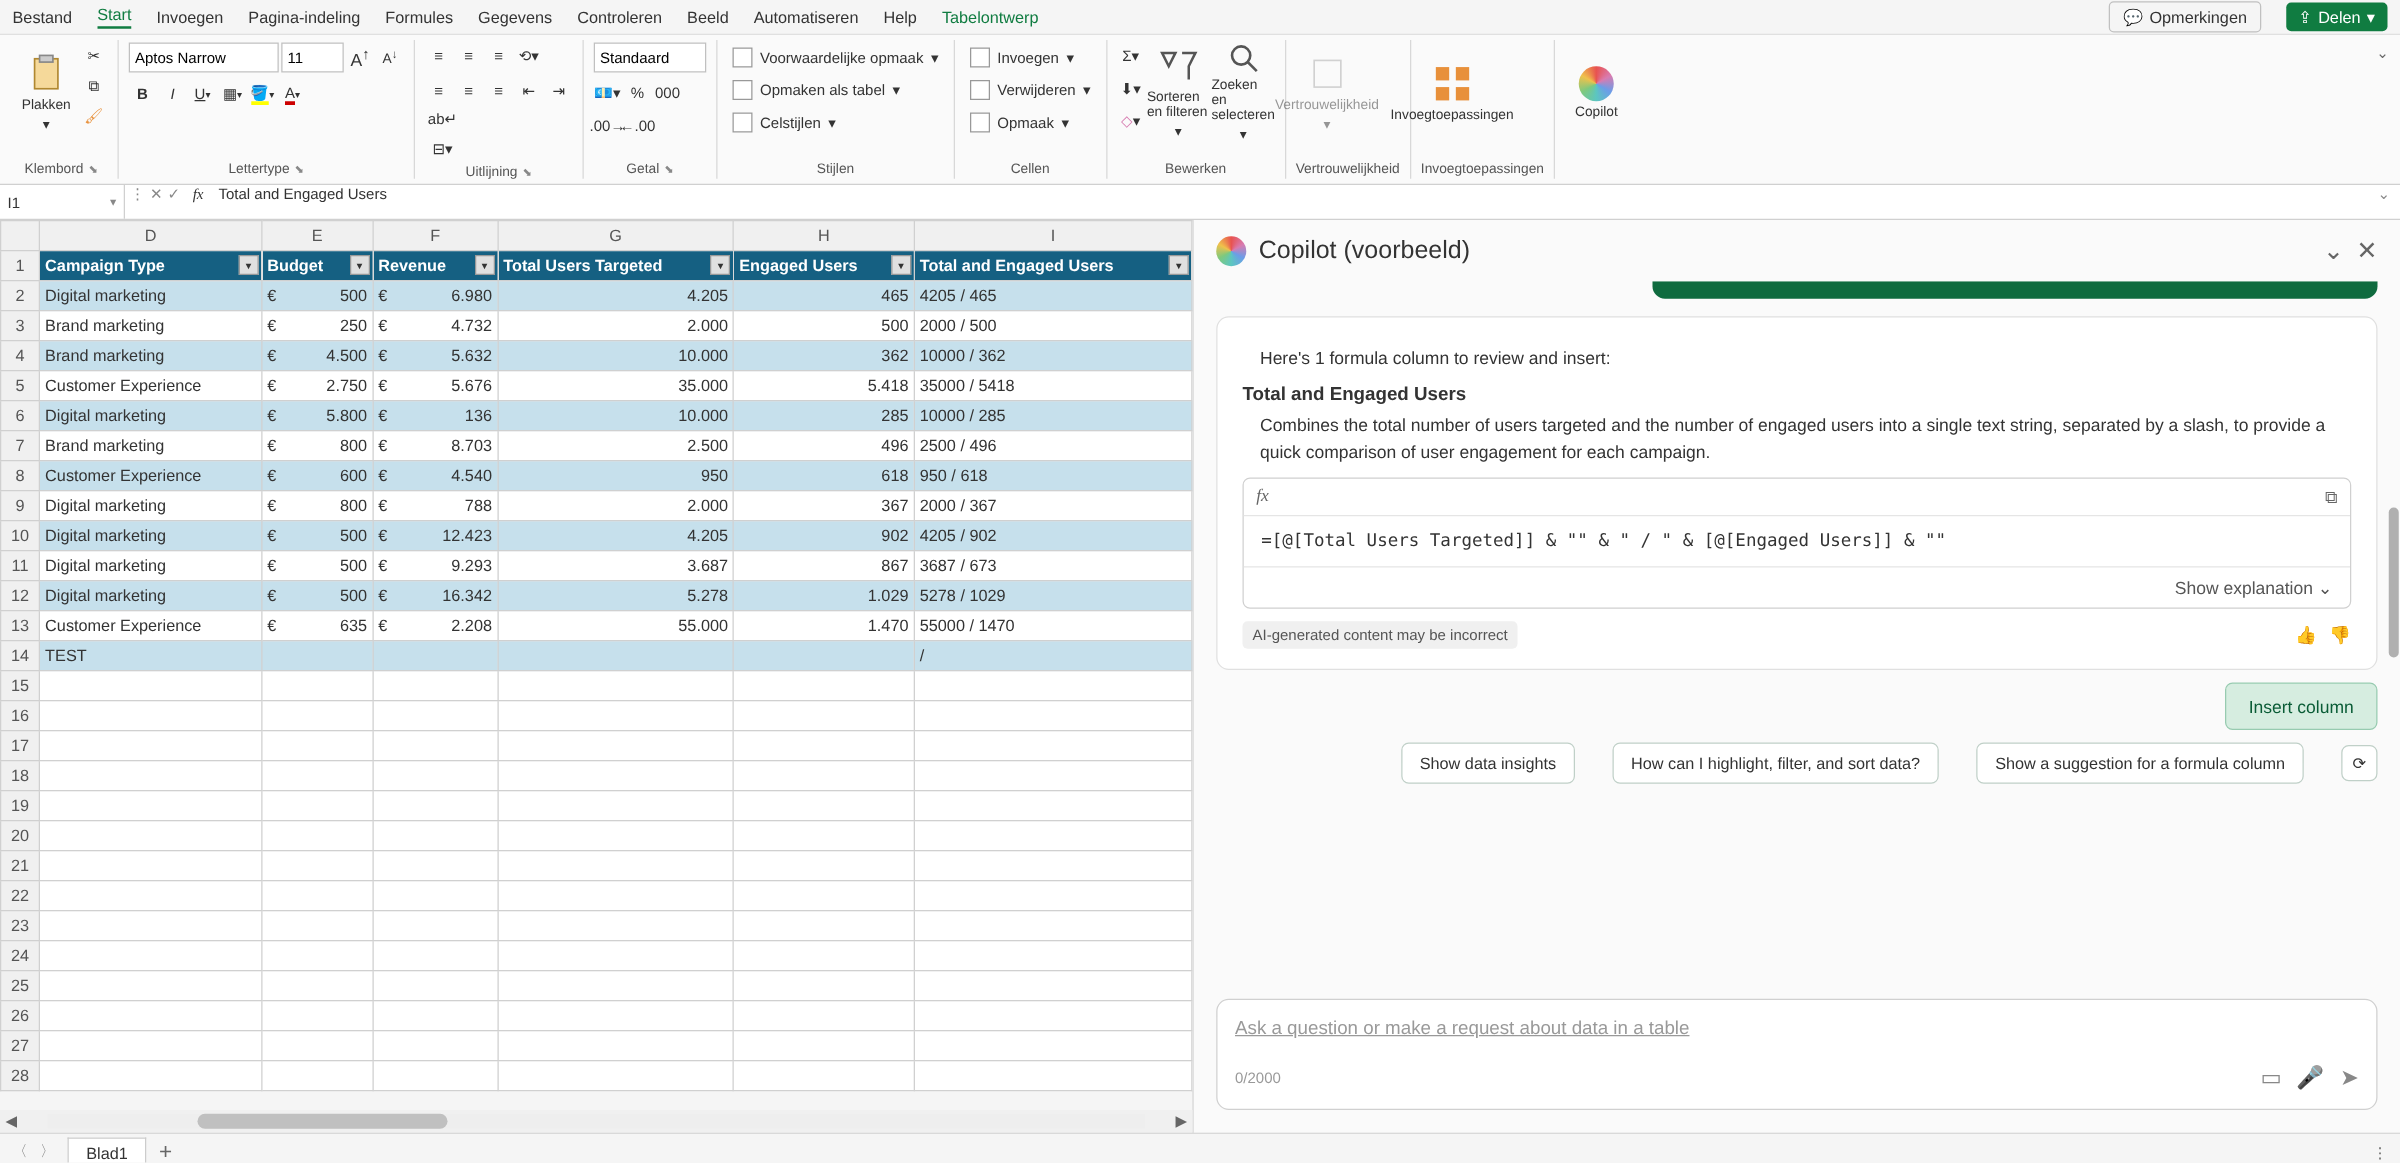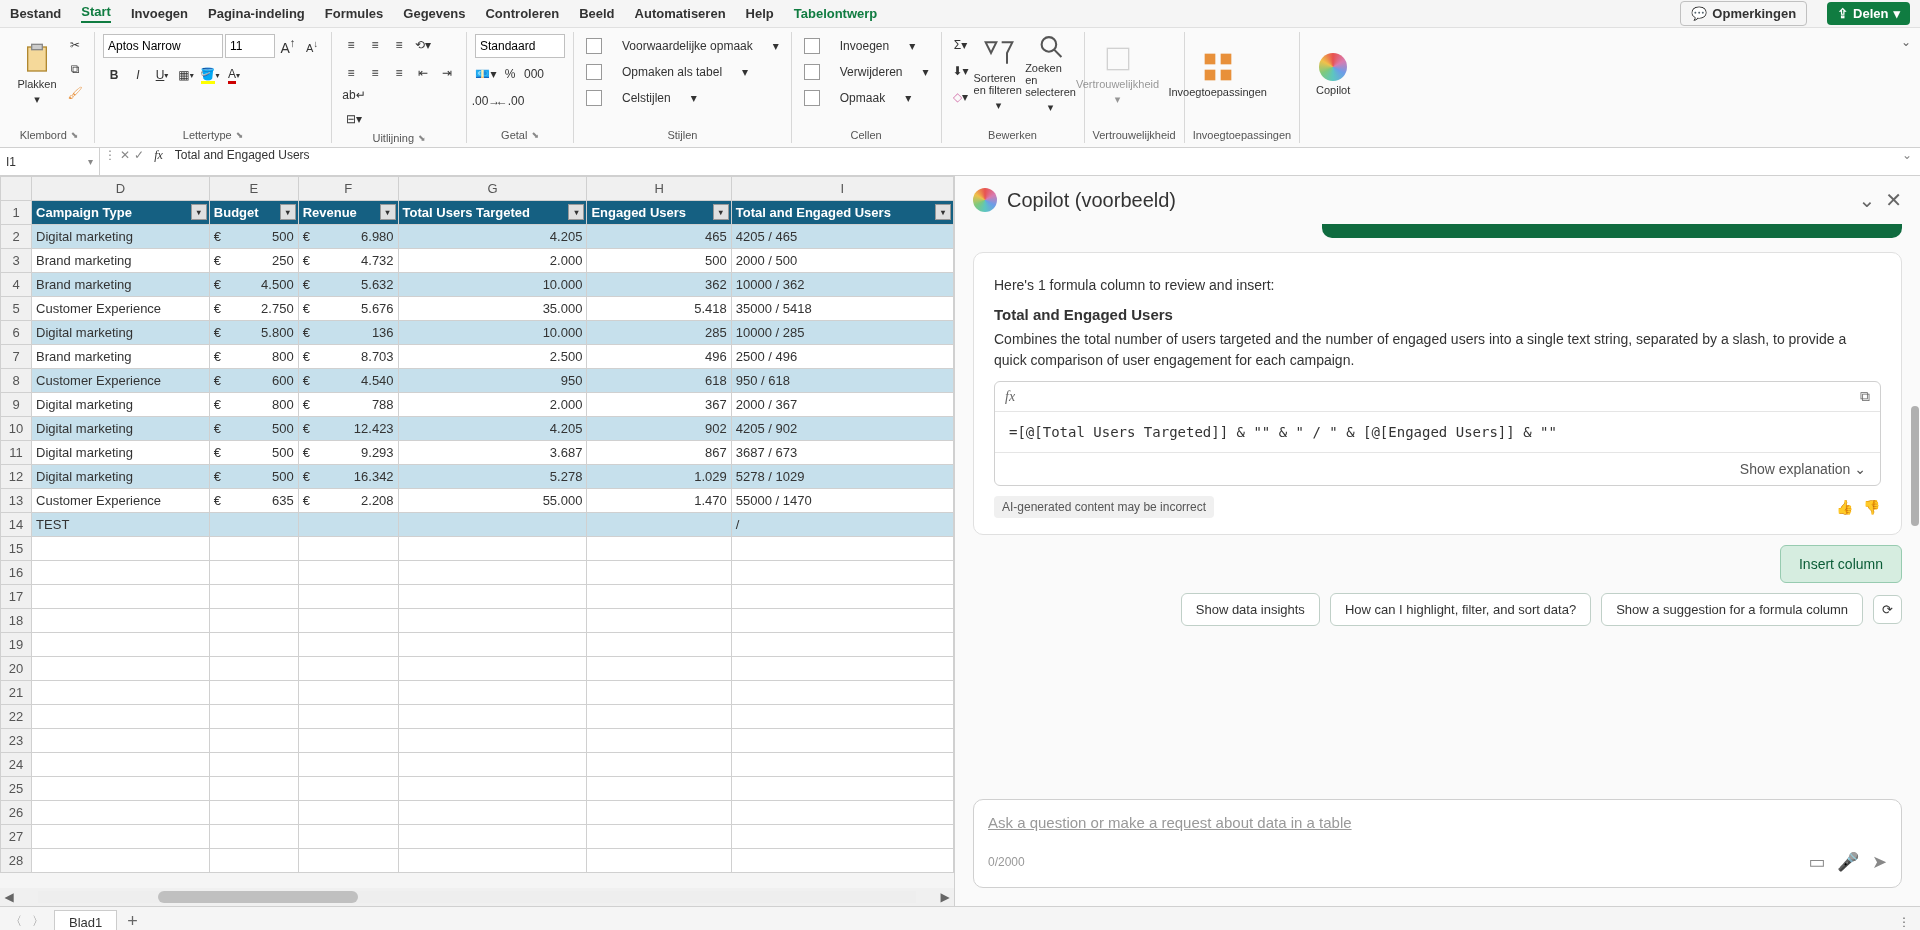--- a/index.html
+++ b/index.html
@@ -1,19 +1,19 @@
 <!DOCTYPE html>
 <html><head>
 <meta charset="utf-8">
 <style>
 * { box-sizing: border-box; margin: 0; padding: 0; font-family: "Segoe UI", Arial, sans-serif; }
 body { background: #f5f5f5; width: 1920px; height: 930px; overflow: hidden; font-size: 12px; color: #333; }
 
 
-.menubar { display: flex; align-items: center; height: 28px; background: #f5f5f5; padding: 0 10px; gap: 20px; border-bottom: 1px solid #e0e0e0; font-weight: bold; }
+.menubar { display: flex; align-items: center; height: 28px; background: #f5f5f5; padding: 0 10px; gap: 20px; border-bottom: 1px solid #e0e0e0; }
 .menubar .menu-item { font-size: 13px; color: #333; cursor: pointer; }
 .menubar .menu-item.active { color: #107c41; border-bottom: 2px solid #107c41; padding-bottom: 2px; }
 .menubar .menu-item.special { color: #107c41; }
 .menubar .spacer { flex: 1; }
 .menubar .btn-right { border: 1px solid #c0c0c0; padding: 4px 10px; border-radius: 4px; font-size: 13px; display: flex; align-items: center; gap: 5px; cursor: pointer; }
 .menubar .btn-share { background: #107c41; color: #fff; border: none; }
 
 
 .ribbon { display: flex; background: #fafafa; border-bottom: 1px solid #d0d0d0; height: 120px; padding: 4px; }
 .ribbon-group { display: flex; flex-direction: column; border-right: 1px solid #d8d8d8; padding: 2px 8px; justify-content: space-between; }
@@ -22,21 +22,21 @@
 .ribbon-btn-big { width: 50px; height: 80px; display: flex; flex-direction: column; align-items: center; justify-content: center; gap: 3px; font-size: 11px; cursor: pointer; }
 .ribbon-icon-lg { width: 32px; height: 32px; }
 .ribbon-col { display: flex; flex-direction: column; gap: 2px; }
 .ribbon-row { display: flex; gap: 2px; align-items: center; }
 .ribbon-small-btn { width: 22px; height: 22px; display: flex; align-items: center; justify-content: center; cursor: pointer; border-radius: 2px; }
 .font-select { width: 120px; height: 24px; border: 1px solid #c0c0c0; padding: 0 4px; font-size: 12px; }
 .size-select { width: 50px; height: 24px; border: 1px solid #c0c0c0; padding: 0 4px; font-size: 12px; }
 .num-select { width: 90px; height: 24px; border: 1px solid #c0c0c0; padding: 0 4px; font-size: 12px; }
 .ribbon-last { border-right: none; margin-left: auto; }
 .ribbon-caret { width: 20px; height: 20px; display: flex; align-items: center; justify-content: center; color: #666; }
-.ribbon-text-btn { display: flex; align-items: center; gap: 20px; padding: 2px 4px; cursor: pointer; height: 24px; font-size: 12px; }
+.ribbon-text-btn { display: flex; align-items: center; gap: 6px; padding: 2px 4px; cursor: pointer; height: 24px; font-size: 12px; }
 .ribbon-text-btn .ic { width: 16px; height: 16px; border: 1px solid #999; background: #fff; }
 
 
 .formula-bar { display: flex; align-items: flex-start; height: 28px; background: #fff; border-bottom: 1px solid #d0d0d0; }
 .name-box { width: 100px; border-right: 1px solid #d0d0d0; padding: 0 6px; display: flex; align-items: center; justify-content: space-between; height: 100%; }
 .fx-btns { display: flex; gap: 4px; padding: 0 4px; color: #888; }
 .fx-label { font-style: italic; font-family: serif; padding: 0 6px; }
 .formula-input { flex: 1; padding: 0 6px; }
 
 
@@ -69,32 +69,32 @@
 .sheet-tabs .opts { margin-left: auto; color: #666; }
 
 
 .copilot-header { display: flex; align-items: center; gap: 10px; padding: 12px 18px; font-size: 20px; color: #333; }
 .copilot-header .logo { width: 24px; height: 24px; border-radius: 50%; background: conic-gradient(#e8524f, #d97bb0, #6b9de8, #5cc6c0, #7ec97e, #f0c14b, #e8524f); }
 .copilot-header .actions { margin-left: auto; display: flex; gap: 10px; color: #666; }
 .copilot-body { flex: 1; padding: 0 18px; overflow-y: auto; display: flex; flex-direction: column; gap: 10px; }
 .cut-bar { background: #0f6b3f; border-radius: 0 0 10px 10px; height: 14px; margin-left: auto; width: 580px; margin-bottom: 4px; }
 .card { background: #fff; border: 1px solid #e0e0e0; border-radius: 10px; padding: 16px 20px; font-size: 14px; color: #333; }
 .card h4 { font-size: 15px; margin: 10px 0 6px; font-weight: bold; }
-.card p { margin: 6px 0; line-height: 1.5; }
+.card p { margin: 6px 14px; line-height: 1.5; }
 .formula-box { border: 1px solid #d0d0d0; border-radius: 6px; margin-top: 10px; }
 .formula-box .fx-row { display: flex; align-items: center; justify-content: space-between; padding: 6px 10px; border-bottom: 1px solid #e5e5e5; color: #666; }
 .formula-box .fx-code { padding: 12px 14px; font-family: Consolas, monospace; font-size: 14px; }
 .formula-box .fx-exp { padding: 8px 14px; text-align: right; color: #555; border-top: 1px solid #e5e5e5; cursor: pointer; }
 .ai-note { display: flex; align-items: center; gap: 10px; margin-top: 10px; }
 .ai-badge { background: #f0f0f0; border-radius: 4px; padding: 4px 8px; font-size: 12px; color: #555; }
 .ai-note .spacer { flex: 1; }
 .thumb { color: #888; cursor: pointer; }
 .insert-btn { align-self: flex-end; background: #d6ede0; border: 1px solid #97cbb0; color: #0a5c36; padding: 10px 18px; border-radius: 6px; font-size: 14px; cursor: pointer; }
 .chips { display: flex; gap: 10px; align-items: center; justify-content: flex-end; }
-.chip { border: 1px solid #c0d0c8; background: #fff; padding: 8px 14px; border-radius: 6px; font-size: 13px; color: #333; cursor: pointer; }
+.chip { border: 1px solid #c0d0c8; background: #fff; padding: 8px 14px; border-radius: 6px; font-size: 13px; color: #333; cursor: pointer; margin-left: 20px; }
 .chip.refresh { padding: 6px 8px; }
 .input-box { margin: 10px 18px 18px; border: 1px solid #d0d0d0; border-radius: 10px; background: #fff; padding: 14px; }
 .input-box .placeholder { color: #999; font-size: 15px; text-decoration: underline; }
 .input-box .bottom { display: flex; align-items: center; margin-top: 20px; gap: 12px; }
 .input-box .counter { color: #999; font-size: 12px; }
 .input-box .bottom .spacer { flex: 1; }
 .input-box .ib-icon { color: #888; font-size: 18px; cursor: pointer; }
 
 
 .copilot-scroll { position: absolute; right: 1px; top: 230px; width: 8px; height: 120px; background: #b0b0b0; border-radius: 4px; }

